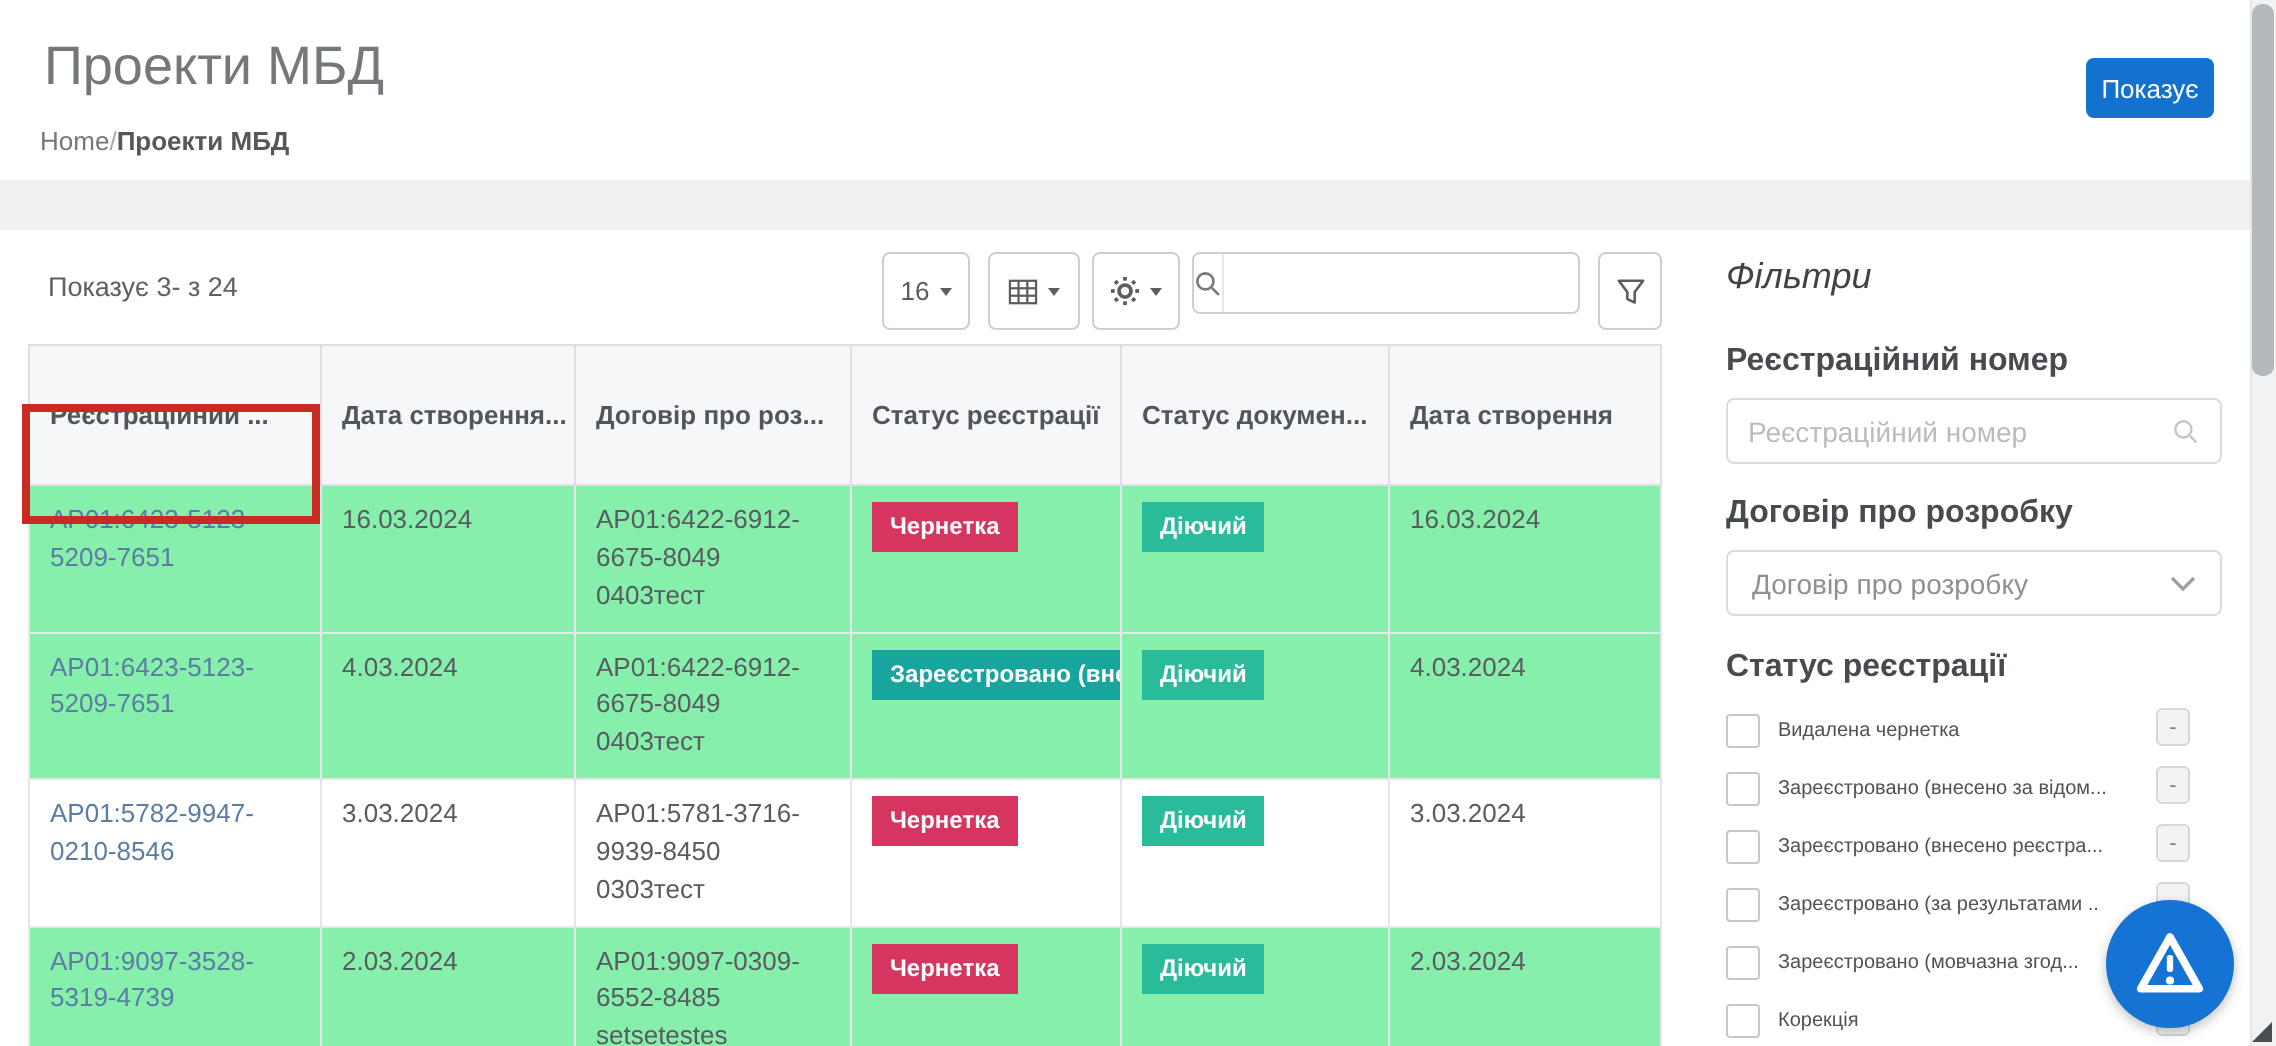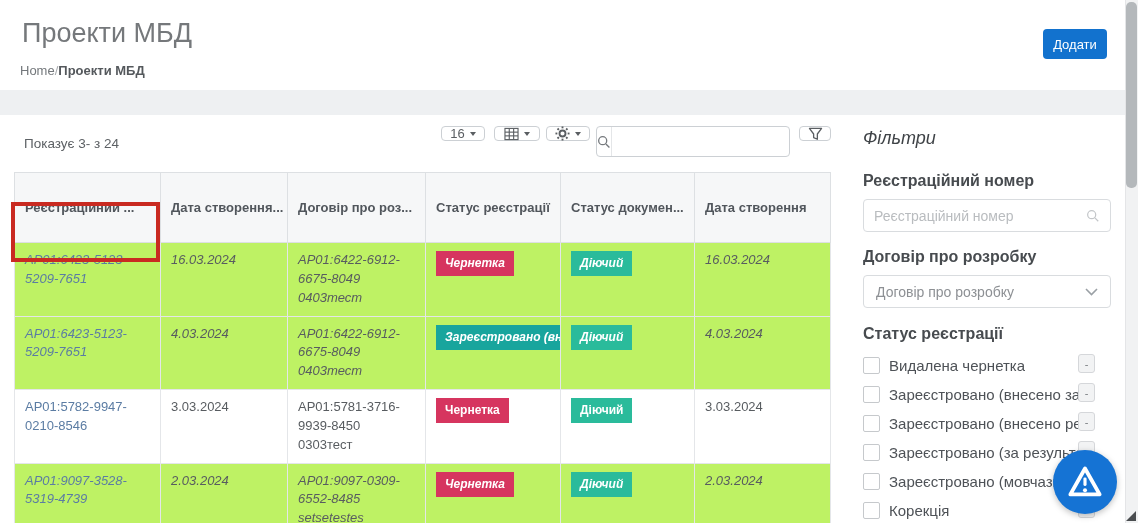--- a/index.html
+++ b/index.html
@@ -20,21 +20,21 @@
   .btn-add{
     left:1043px;top:29px;width:64px;height:30px;background:#1272ce;border:none;border-radius:4px;
     color:#fff;font-size:13px;display:flex;align-items:center;justify-content:center;cursor:pointer;
     font-family:inherit;
   }
   .gray-band{left:0;top:90px;width:1125px;height:25px;background:#eef0f2;}
 
   
   .showing{left:24px;top:136px;font-size:13.5px;color:#5d6165;}
   .tb-btn{
-    top:126px;height:15px;background:#fff;border:1px solid #ccd0d4;border-radius:4px;
+    top:126px;height:39px;background:#fff;border:1px solid #ccd0d4;border-radius:4px;
     display:flex;align-items:center;justify-content:center;gap:5px;color:#5a5e62;font-size:13px;
     box-sizing:border-box;cursor:pointer;font-family:inherit;
   }
   .caret{width:0;height:0;border-left:3.5px solid transparent;border-right:3.5px solid transparent;border-top:4px solid #5a5e62;display:inline-block;}
   .search-group{
     left:596px;top:126px;width:194px;height:31px;border:1px solid #ccd0d4;border-radius:4px;background:#fff;
     display:flex;align-items:stretch;box-sizing:border-box;
   }
   .search-group .sg-icon{width:30px;display:flex;align-items:center;justify-content:center;border-right:1px solid #e4e6e8;}
   .search-group input{border:none;outline:none;flex:1;font-size:13px;padding:0 8px;font-family:inherit;background:transparent;}
@@ -44,21 +44,21 @@
   table.grid{border-collapse:collapse;table-layout:fixed;width:816px;}
   .grid th{
     background:#f6f7f8;border:1px solid #dde0e3;font-size:13px;font-weight:700;color:#51565c;
     text-align:left;padding:27px 10px;white-space:nowrap;overflow:hidden;cursor:pointer;
   }
   .grid td{
     border:1px solid #e4e6e9;font-size:13px;color:#585c60;padding:8px 10px;vertical-align:top;
     overflow:hidden;line-height:1.45;
   }
   .grid tr{height:48px;}
-  .grid tr.striped td{background:#bef264;font-style:italic;}
+  .grid tr.striped td{background:#86efac;}
   .grid a.reg-link{color:#5b7ca3;text-decoration:none;cursor:pointer;}
   .c-status{white-space:nowrap;}
   .badge{
     display:inline-block;padding:4px 9px;border-radius:0;color:#fff;font-size:12px;font-weight:700;
     white-space:nowrap;
   }
   .badge-draft{background:#d6355f;}
   .badge-reg{background:#18a59d;}
   .badge-active{background:#2abb9b;}
 
@@ -75,21 +75,21 @@
   }
   .f-input input{border:none;outline:none;flex:1;font-size:14px;padding:0 10px;color:#55585c;font-family:inherit;background:transparent;}
   .f-input input::placeholder{color:#b9bcbf;opacity:1;}
   .f-select{
     left:863px;width:248px;height:33px;border:1px solid #d9dcdf;border-radius:4px;background:#fff;
     box-sizing:border-box;display:flex;align-items:center;justify-content:space-between;
     padding:0 12px;font-size:14px;color:#8d9094;cursor:pointer;
   }
   .filter-check{left:863px;width:250px;height:20px;display:flex;align-items:center;gap:9px;}
   .cb{width:15px;height:15px;border:1px solid #c6c9cc;border-radius:2px;background:#fff;flex:0 0 15px;cursor:pointer;}
-  .cb-label{font-size:15px;color:#4e5257;white-space:nowrap;overflow:hidden;max-width:205px;}
+  .cb-label{font-size:10px;color:#4e5257;white-space:nowrap;overflow:hidden;max-width:205px;}
   .minus-btn{
     position:absolute;right:18px;top:-1px;width:17px;height:19px;background:#f2f3f4;border:1px solid #d5d7da;
     border-radius:3px;font-size:11px;color:#7a7e82;display:flex;align-items:center;justify-content:center;
     cursor:pointer;padding:0;font-family:inherit;
   }
 
   
   .fab{
     left:1053px;top:450px;width:64px;height:64px;border-radius:50%;background:#1573d4;z-index:10;
     display:flex;align-items:center;justify-content:center;cursor:pointer;border:none;
@@ -108,21 +108,21 @@
 <body>
 
 <div class="abs page-title">Проекти МБД</div>
 
 <div class="abs breadcrumb">
   <span class="crumb-home">Home</span>
   <span class="sep">/</span>
   <span class="crumb-current">Проекти МБД</span>
 </div>
 
-<button class="abs btn-add">Додати</button>
+<button class="abs btn-add">Показує</button>
 
 <div class="abs gray-band"></div>
 
 <div class="abs showing">Показує 3- з 24</div>
 
 <button class="abs tb-btn" style="left:441px;width:44px;">
   <span>16</span>
   <span class="caret"></span>
 </button>
 

